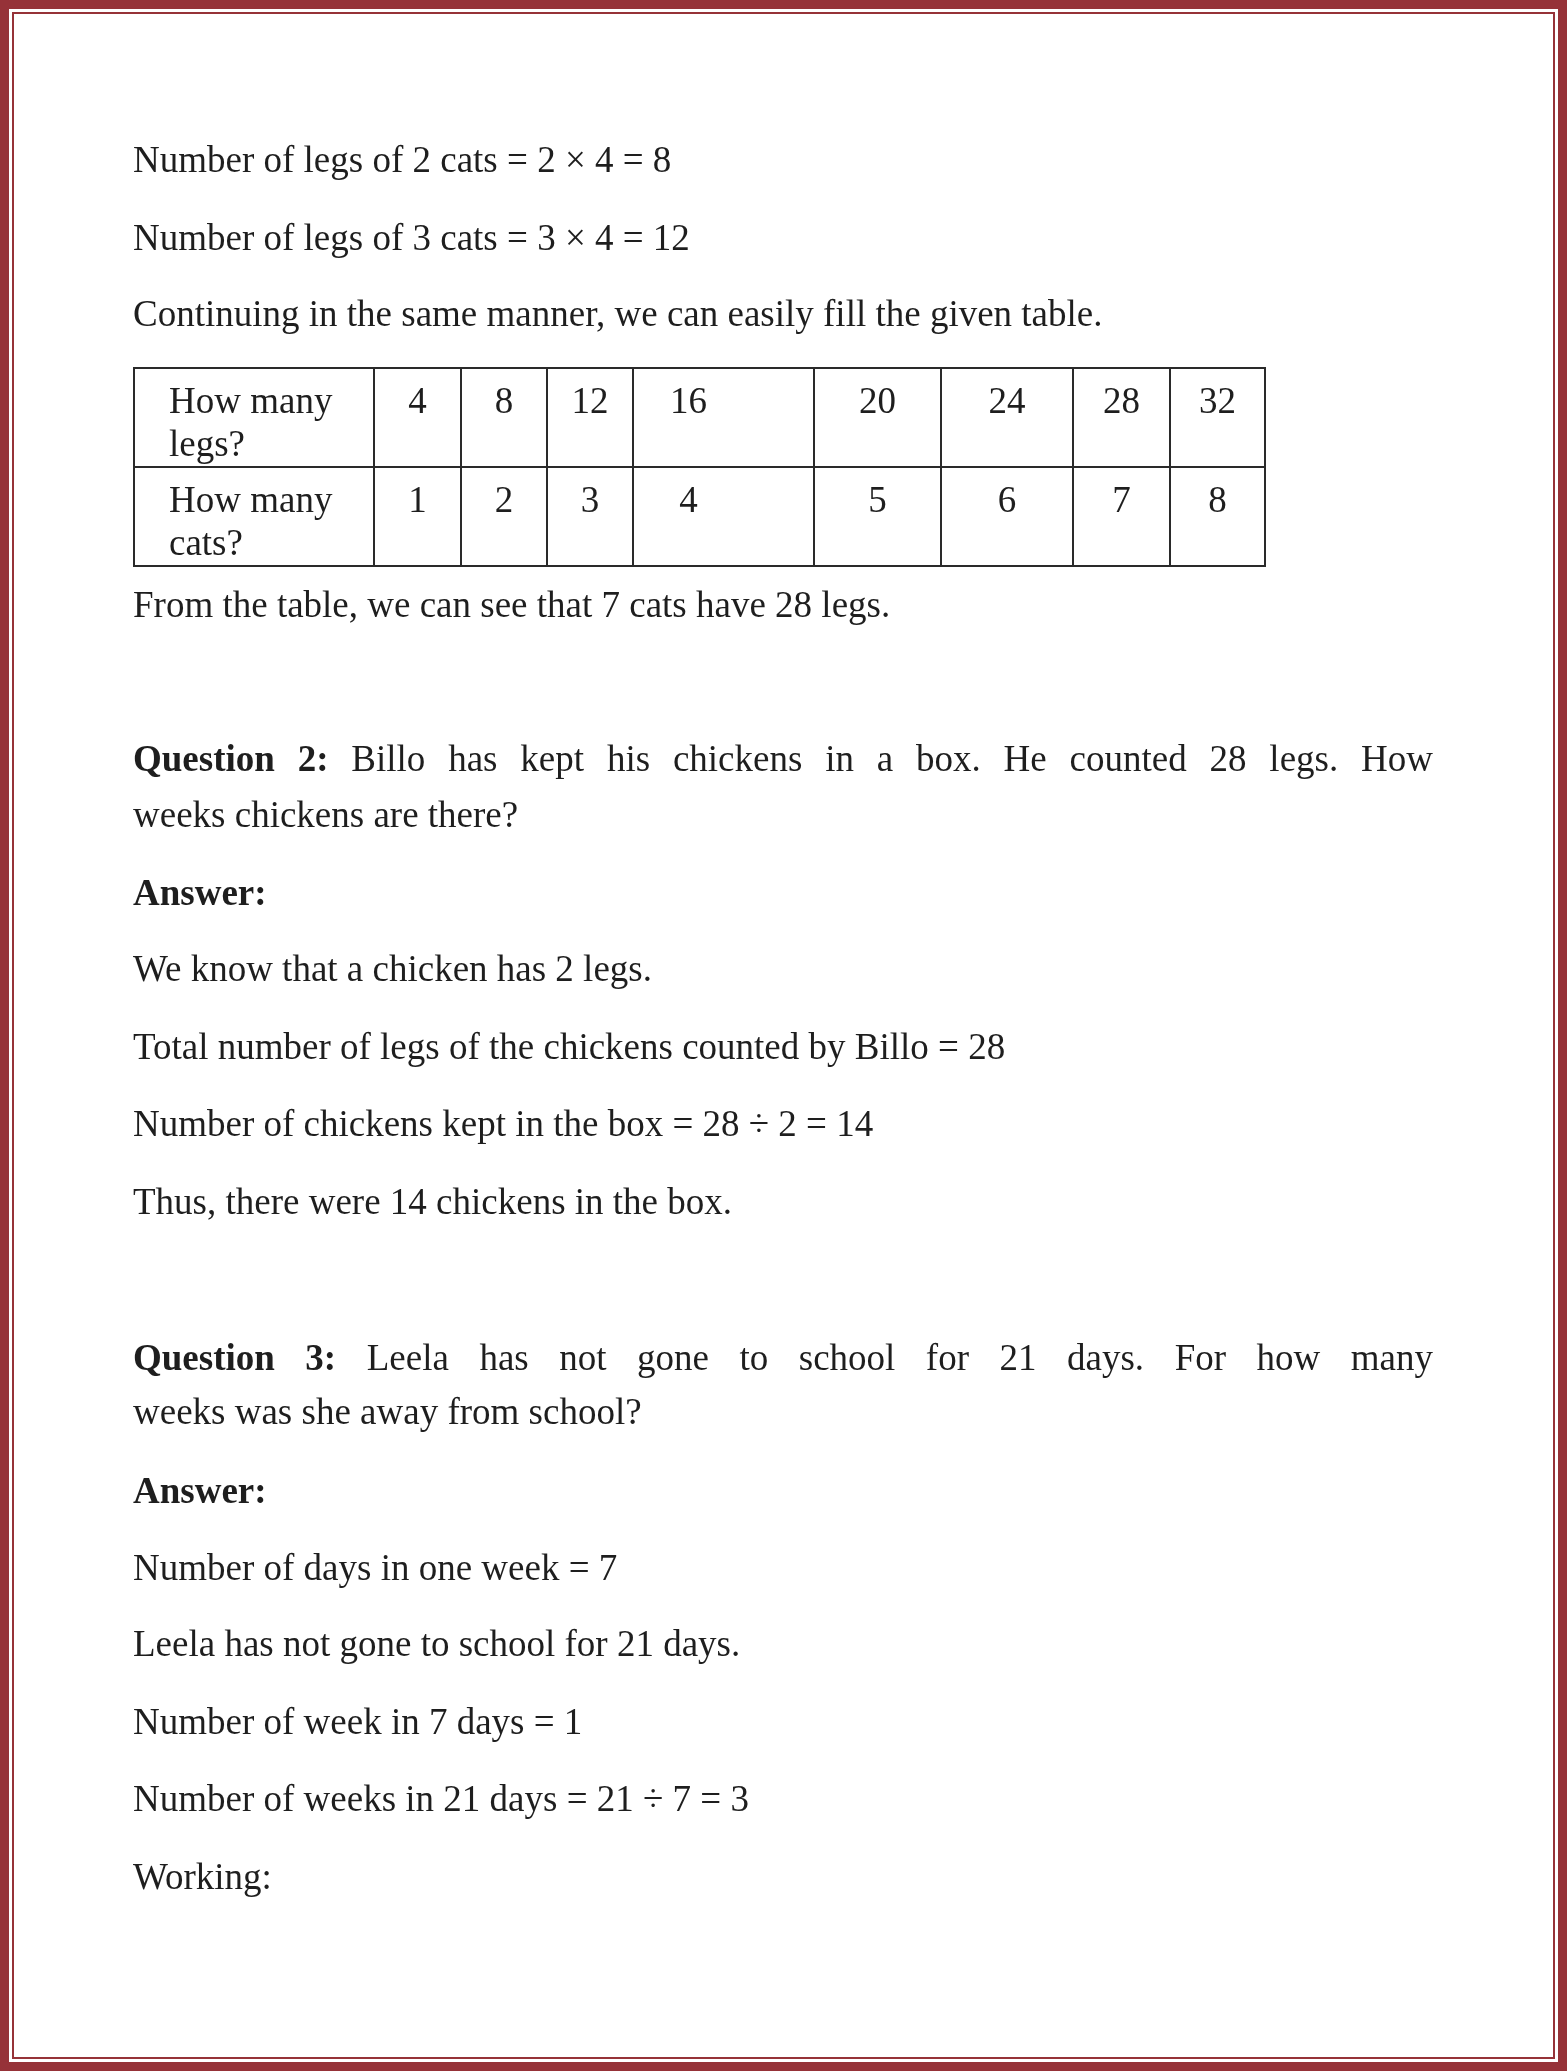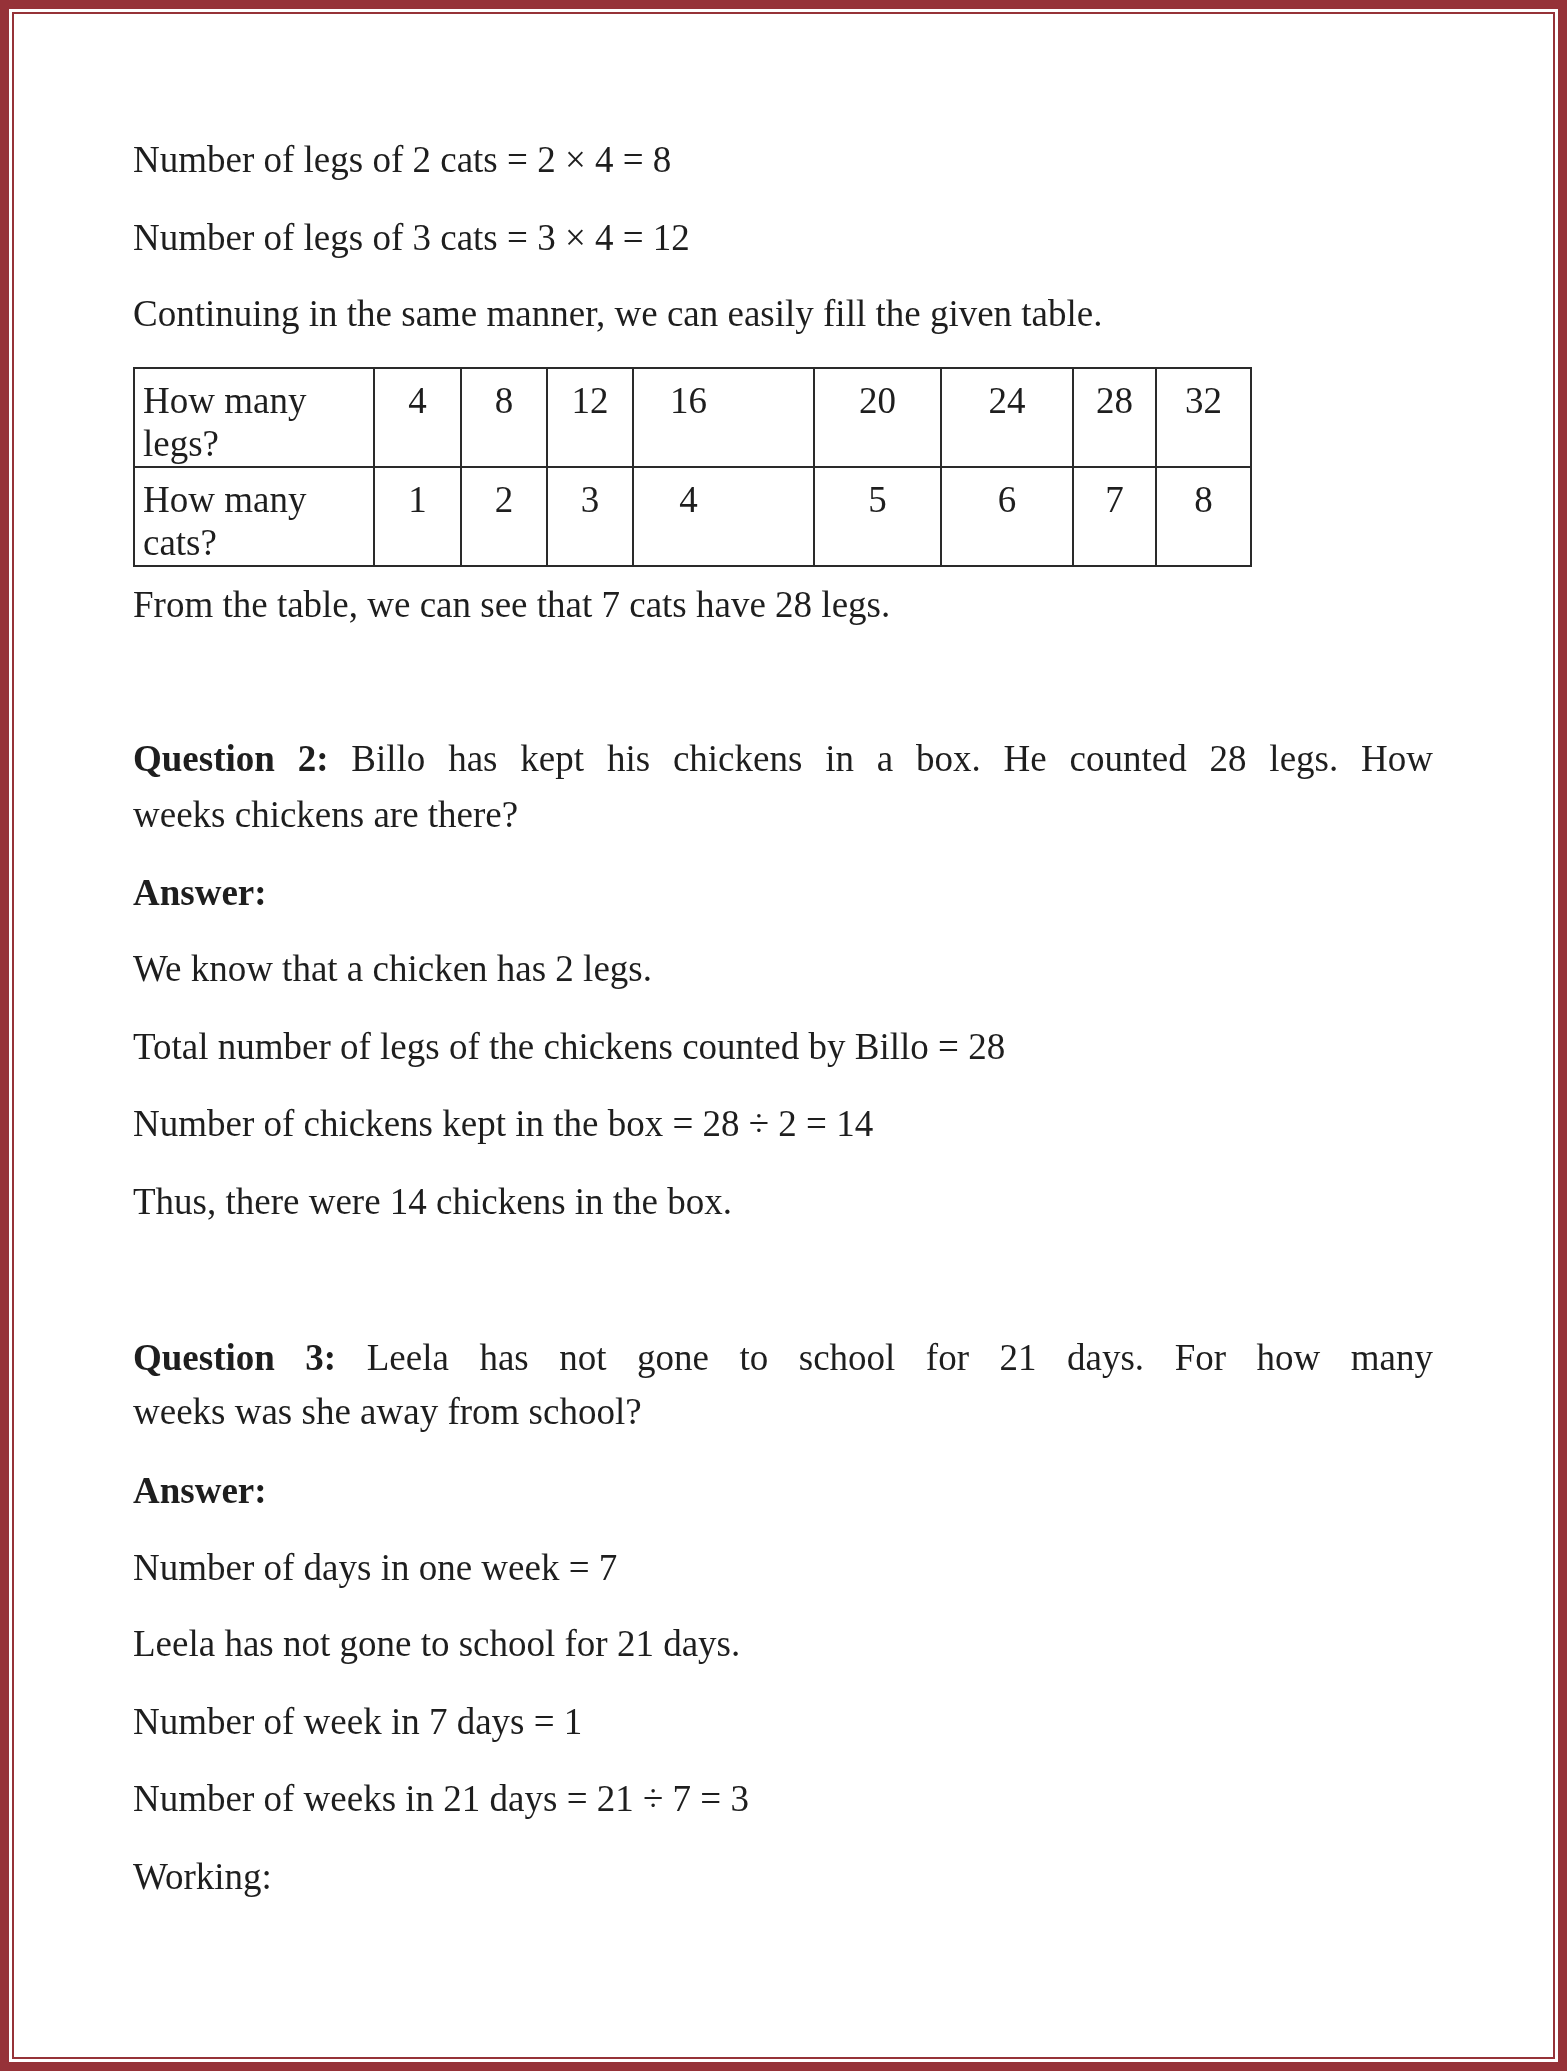--- a/index.html
+++ b/index.html
@@ -7,21 +7,21 @@
          font-family:"Liberation Serif", "DejaVu Serif", serif; color:#1e1e1e; }
   .frame-outer { position:absolute; left:0; top:0; width:1567px; height:2071px; box-sizing:border-box;
                  border:9px solid #963238; }
   .frame-inner { position:absolute; left:12px; top:12px; right:12px; bottom:12px;
                  border:2px solid #963238; }
   .line { position:absolute; left:133px; font-size:37px; line-height:44px; white-space:nowrap; transform:translateY(-50%); }
   .just { white-space:normal; width:1300px; text-align:justify; text-align-last:justify; }
   b { font-weight:bold;text-align:center; }
   table.legs { position:absolute; left:133px; top:367px; border-collapse:collapse; font-size:37px; }
   table.legs td { border:2.5px solid #2a2a2a; vertical-align:top; text-align:center; height:99px; padding:10px 0 0 0; box-sizing:border-box; }
-  table.legs td.hdr { text-align:left; padding-left:8px; }
+  table.legs td.hdr { text-align:left; padding-left:34px; }
 </style>
 </head>
 <body>
 
 <div class="frame-outer"></div>
 <div class="frame-inner"></div>
 
 <div class="line" style="top:160px">Number of legs of 2 cats = 2 × 4 = 8</div>
 <div class="line" style="top:238px">Number of legs of 3 cats = 3 × 4 = 12</div>
 <div class="line" style="top:314px">Continuing in the same manner, we can easily fill the given table.</div>
@@ -29,21 +29,21 @@
 <table class="legs">
   <tbody>
       <tr>
     <td class="hdr" style="width:240px">How many legs?</td>
     <td style="width:87px">4</td>
     <td style="width:86px">8</td>
     <td style="width:86px">12</td>
     <td style="width:181px; padding-right:70px">16</td>
     <td style="width:127px">20</td>
     <td style="width:132px">24</td>
-    <td style="width:83px">28</td>
+    <td style="width:97px">28</td>
     <td style="width:95px">32</td>
   </tr>
   <tr>
     <td class="hdr">How many cats?</td>
     <td>1</td>
     <td>2</td>
     <td>3</td>
     <td style="padding-right:70px">4</td>
     <td>5</td>
     <td>6</td>

